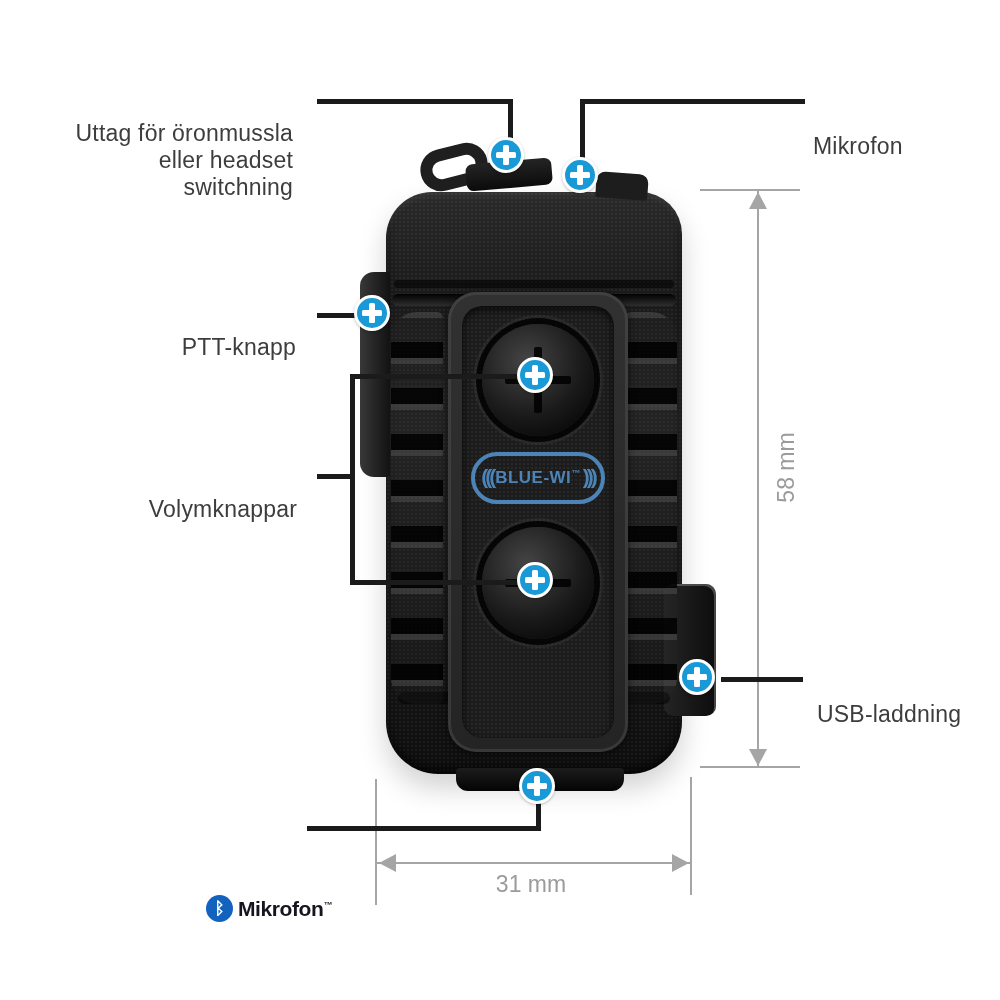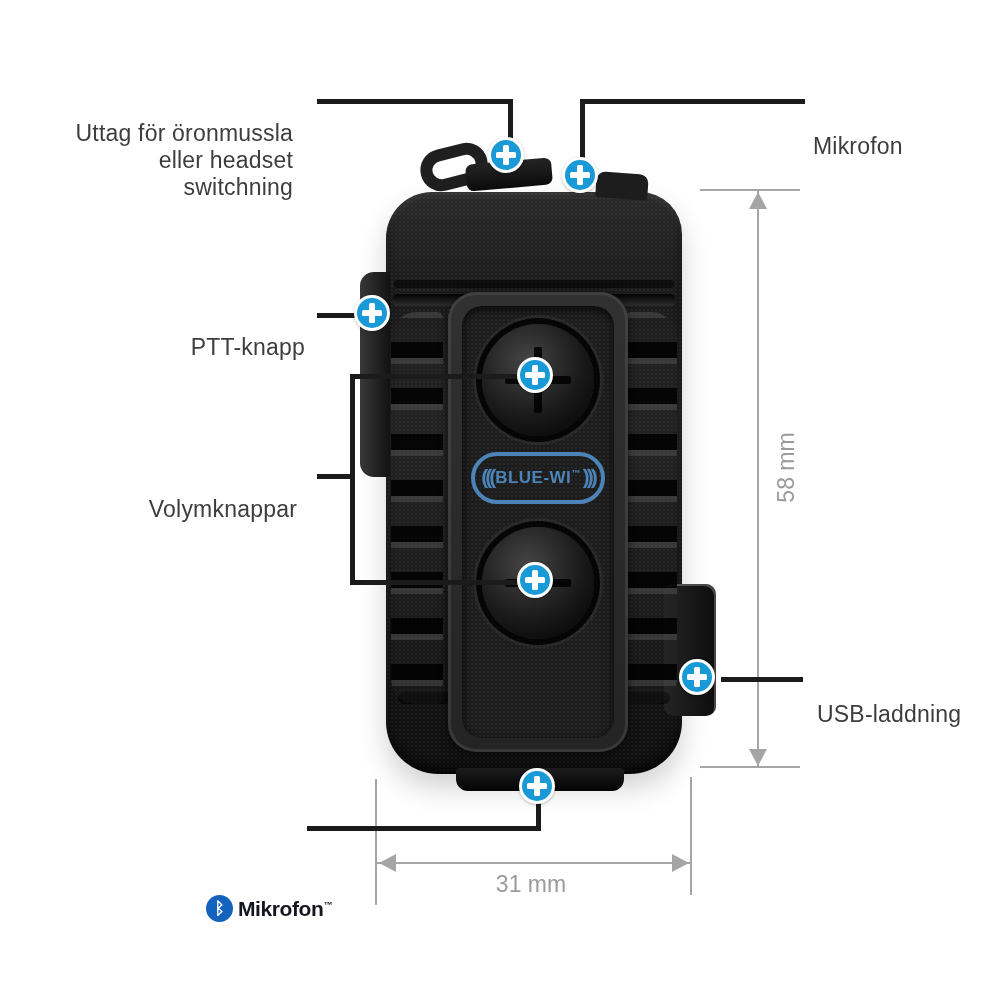--- a/index.html
+++ b/index.html
@@ -9,21 +9,21 @@
   *{margin:0;padding:0;box-sizing:border-box;}
   body{background:#e8e8e8;font-family:"Liberation Sans","DejaVu Sans",sans-serif;}
   .stage{position:relative;width:1000px;height:1000px;background:#ffffff;overflow:hidden;margin:0 auto;}
 
   
   .lbl{position:absolute;color:var(--label-text);font-size:23px;font-weight:400;letter-spacing:.2px;margin-top:33px;}
   .lbl.right{text-align:right;}
   .lbl .line{line-height:27px;}
   .lbl-earpiece{left:60px;top:87px;width:233px;}
   .lbl-mic{left:813px;top:100px;}
-  .lbl-ptt{left:72px;top:301px;width:233px;}
+  .lbl-ptt{left:63px;top:301px;width:233px;}
   .lbl-volume{left:60px;top:463px;width:237px;}
   .lbl-usb{left:817px;top:668px;}
   .lbl-multi{left:60px;top:813px;width:220px;}
   .lbl-multi .line{line-height:26px;}
 
   
   .cline{position:absolute;background:var(--callout);}
 
   
   .dline{position:absolute;background:var(--dimension);}

